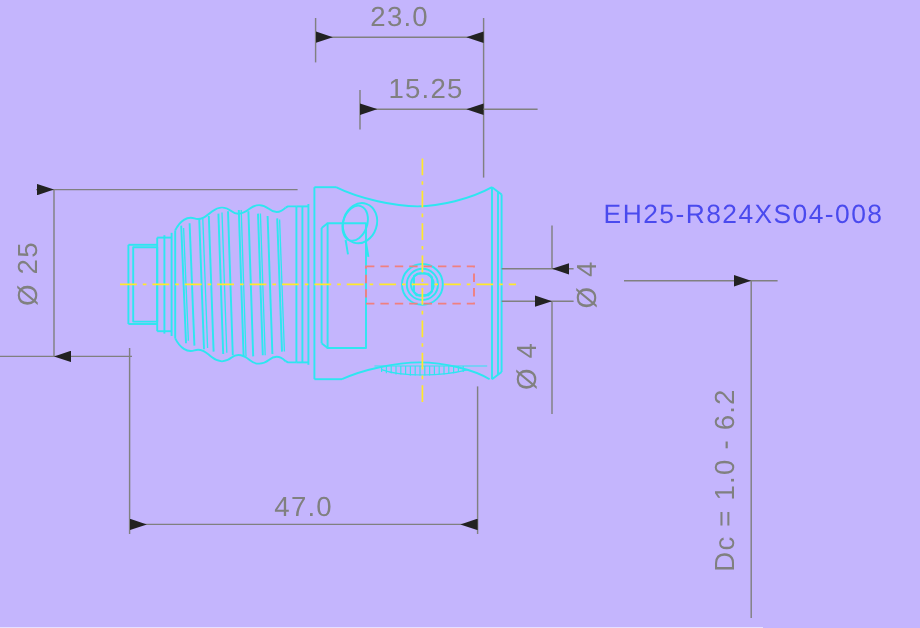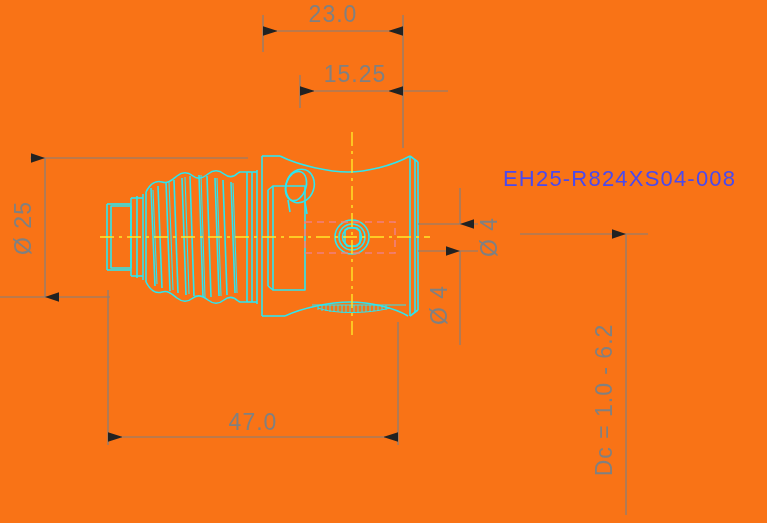--- a/index.html
+++ b/index.html
@@ -8,21 +8,21 @@
     padding: 0;
     background: #ffffff;
   }
   body {
     font-family: "Liberation Sans", sans-serif;
   }
   #canvas-root {
     position: relative;
     width: 767px;
     height: 523px;
-    background: #f97316;
+    background: #c4b5fd;
     overflow: hidden;
   }
   #drawing-svg {
     position: absolute;
     left: 0;
     top: 0;
     width: 767px;
     height: 523px;
     display: block;
   }

